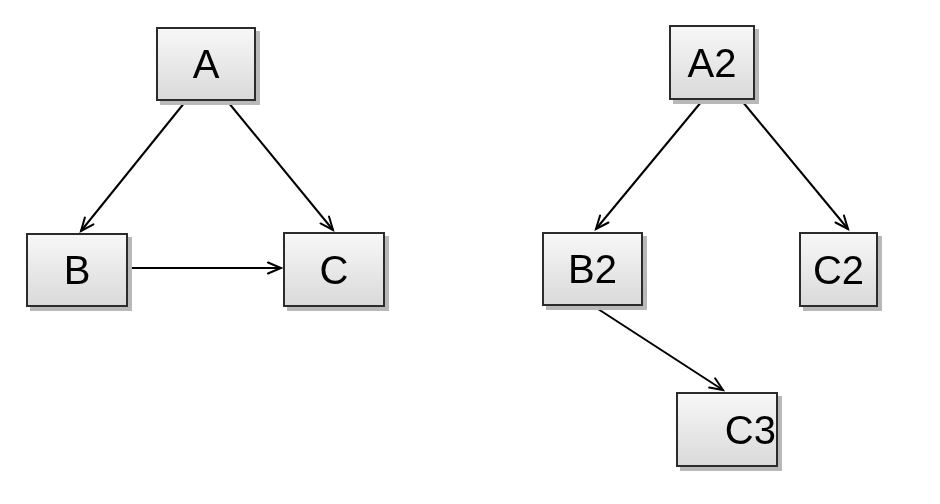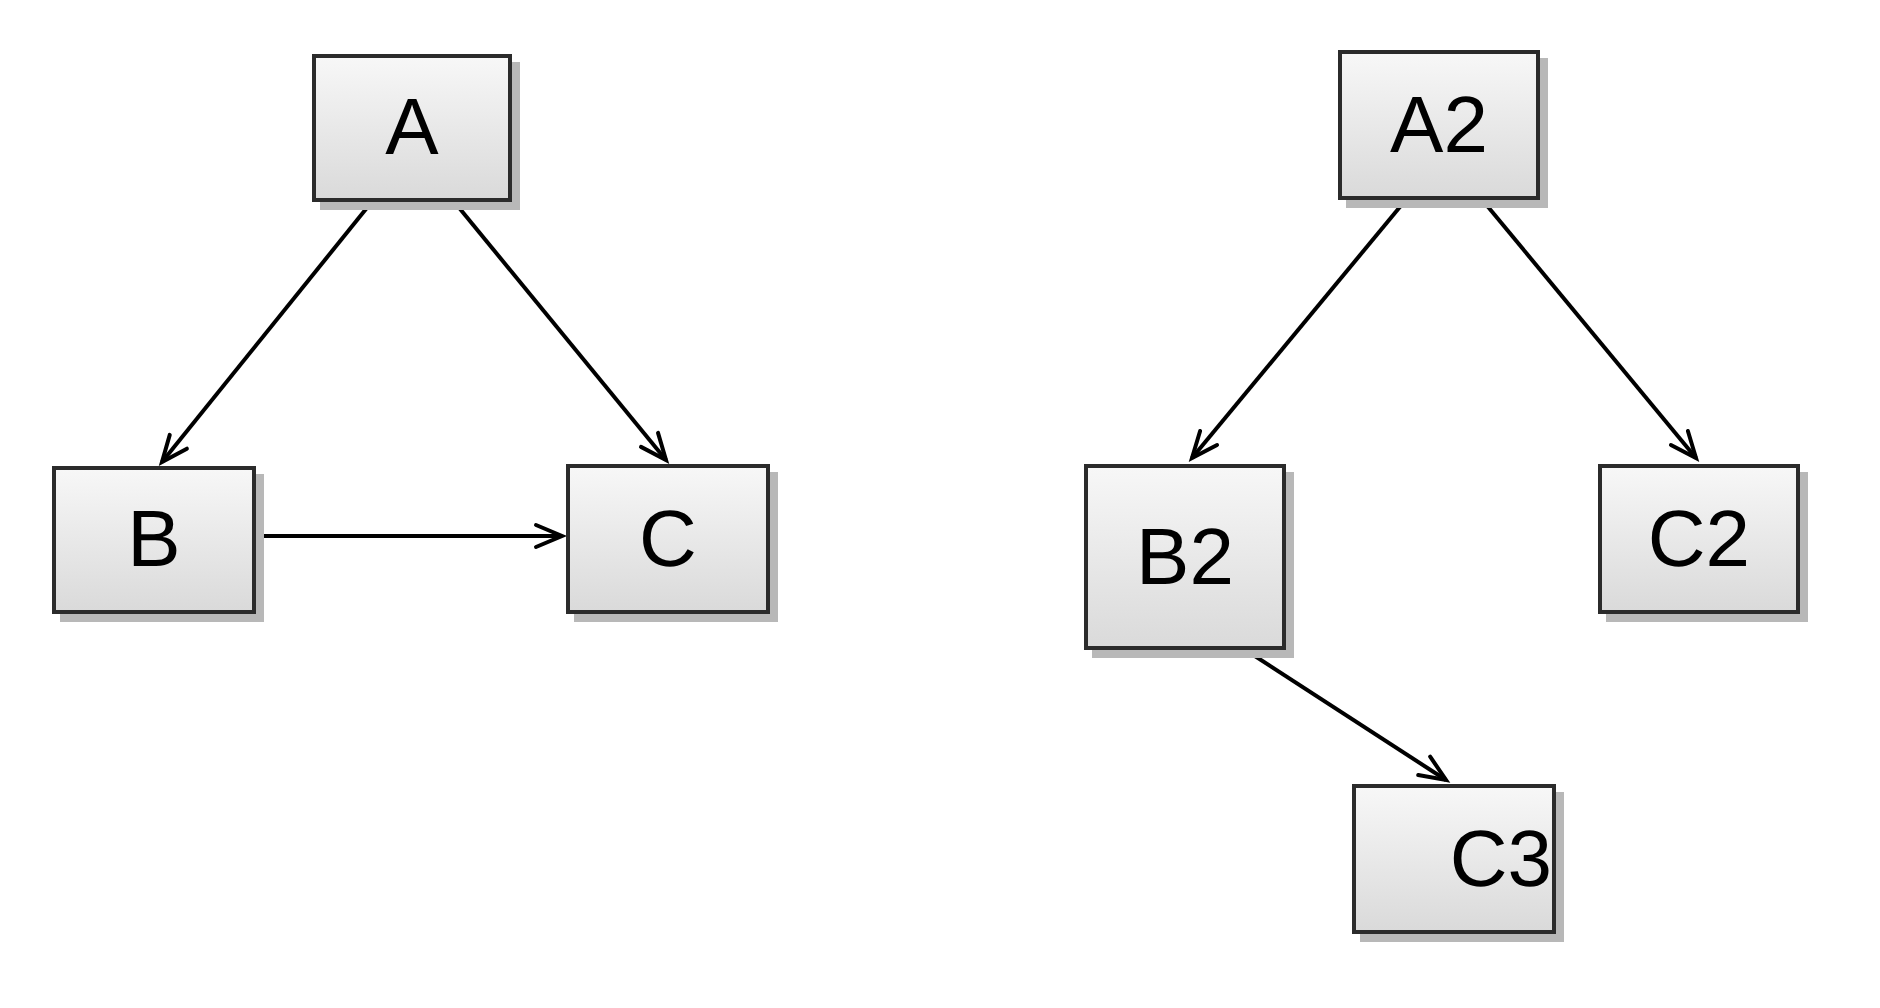--- a/index.html
+++ b/index.html
@@ -60,26 +60,26 @@
   <div id="node-layer">
       <div class="node" style="left: 156px; top: 27px; width: 100px; height: 74px;">
         <span class="node-label">A</span>
       </div>
       <div class="node" style="left: 26px; top: 233px; width: 102px; height: 74px;">
         <span class="node-label">B</span>
       </div>
       <div class="node" style="left: 283px; top: 232px; width: 102px; height: 75px;">
         <span class="node-label">C</span>
       </div>
-      <div class="node" style="left: 669px; top: 25px; width: 101px; height: 75px;">
+      <div class="node" style="left: 669px; top: 25px; width: 86px; height: 75px;">
         <span class="node-label">A2</span>
       </div>
-      <div class="node" style="left: 542px; top: 232px; width: 101px; height: 93px;">
+      <div class="node" style="left: 542px; top: 232px; width: 101px; height: 74px;">
         <span class="node-label">B2</span>
       </div>
-      <div class="node" style="left: 799px; top: 232px; width: 101px; height: 75px;">
+      <div class="node" style="left: 799px; top: 232px; width: 79px; height: 75px;">
         <span class="node-label">C2</span>
       </div>
       <div class="node" style="left: 676px; top: 392px; width: 102px; height: 75px; justify-content: flex-end;">
         <span class="node-label">C3</span>
       </div>
     </div>
 </div>
 
 </body></html>

